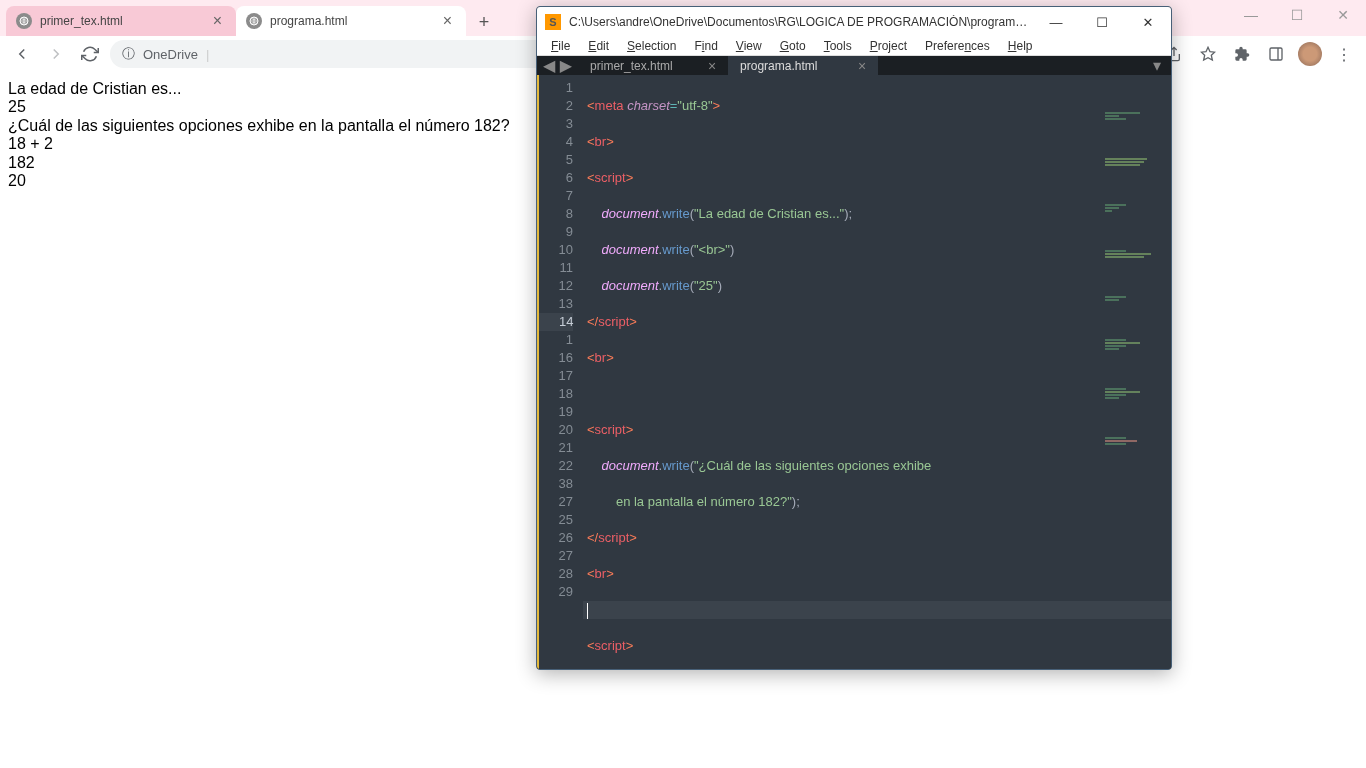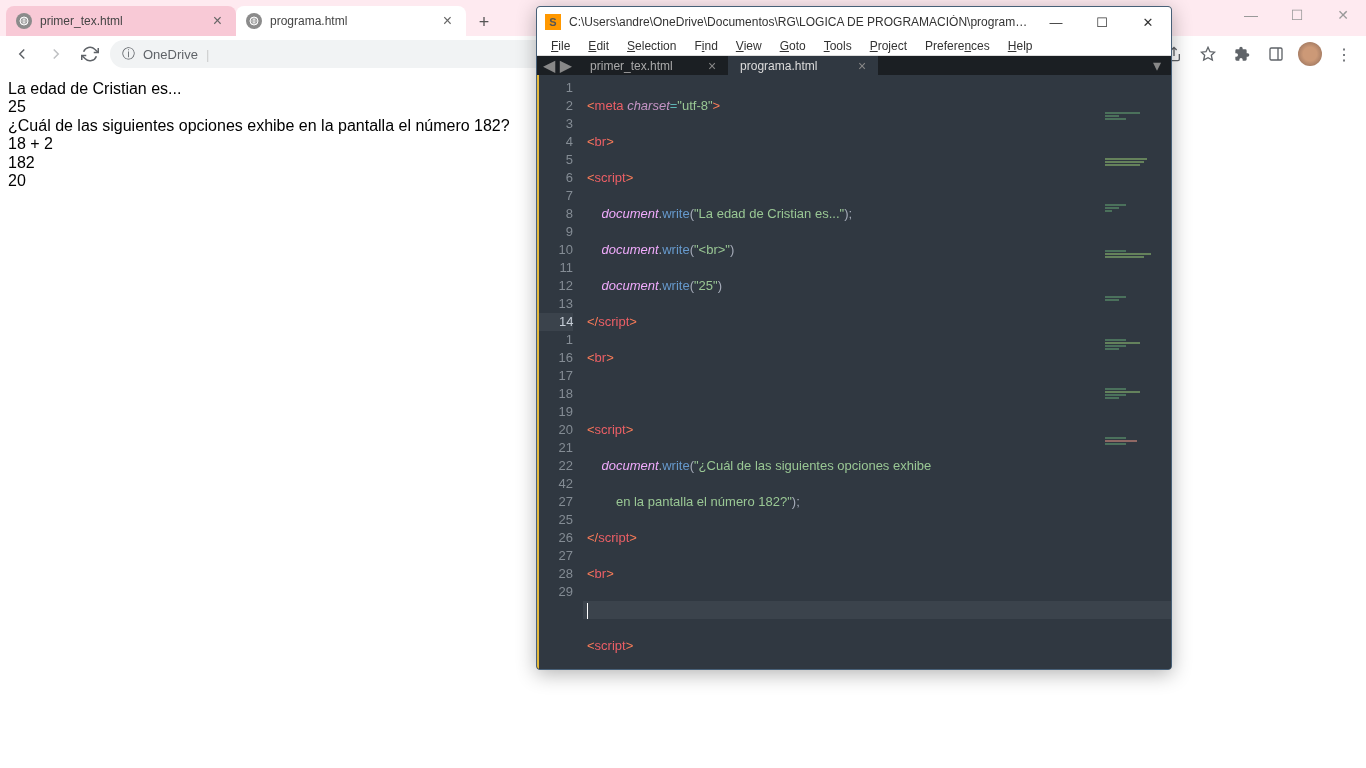--- a/index.html
+++ b/index.html
@@ -215,21 +215,21 @@
         <div class="ln">13</div>
         <div class="ln cur">14</div>
         <div class="ln">1</div>
         <div class="ln">16</div>
         <div class="ln">17</div>
         <div class="ln">18</div>
         <div class="ln">19</div>
         <div class="ln">20</div>
         <div class="ln">21</div>
         <div class="ln">22</div>
-        <div class="ln">42</div>
+        <div class="ln">38</div>
         <div class="ln">27</div>
         <div class="ln">25</div>
         <div class="ln">26</div>
         <div class="ln">27</div>
         <div class="ln">28</div>
         <div class="ln">29</div>
     </div>
     <div class="code">
 <div class="row"><span class="p-tag">&lt;</span><span class="t-name">meta</span> <span class="attr">charset</span><span class="op">=</span><span class="str">"utf-8"</span><span class="p-tag">&gt;</span></div>
 <div class="row"><span class="p-tag">&lt;</span><span class="t-name">br</span><span class="p-tag">&gt;</span></div>

